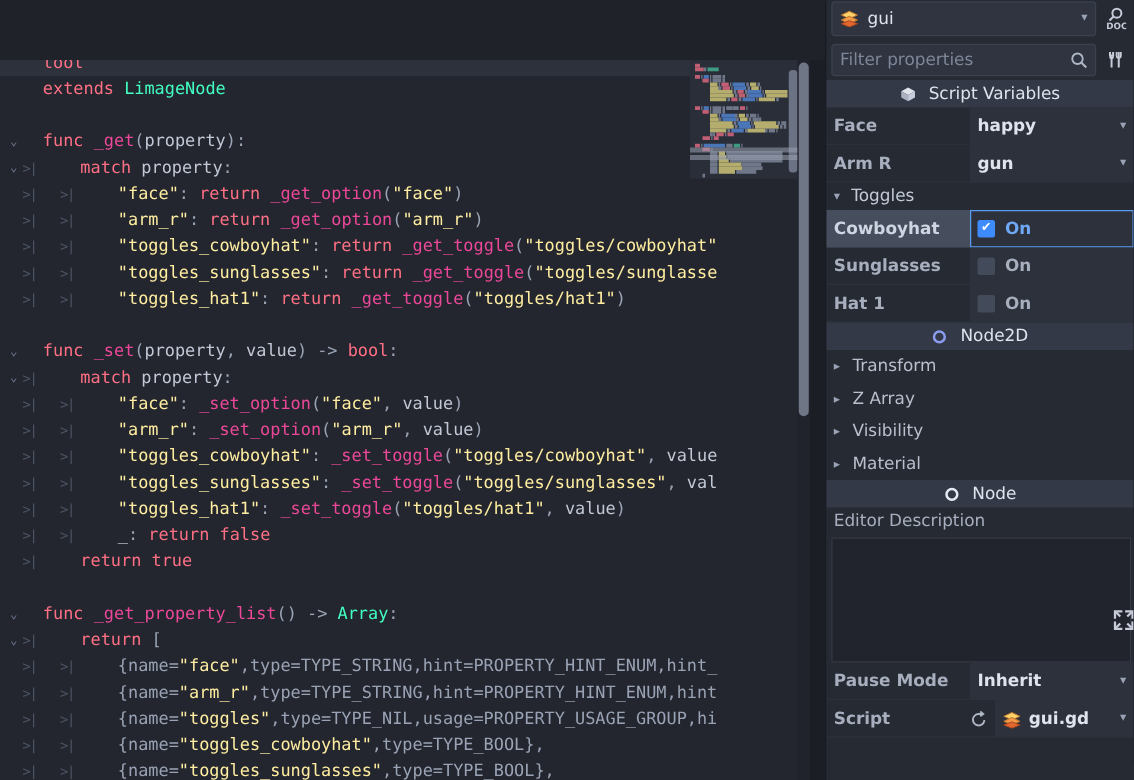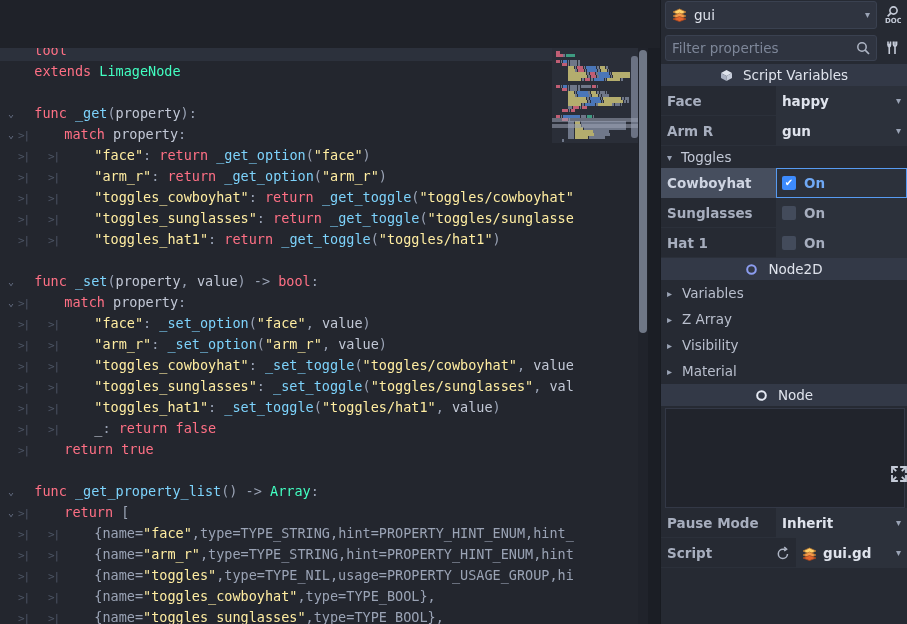--- a/index.html
+++ b/index.html
@@ -38,21 +38,21 @@
   
   .fold {
     display:inline-block; width:14px; color:#707a91; font-size:10px;
     text-align:center; vertical-align:top;
   }
   .ind {
     display:inline-block; width:30px; color:#4d5565; font-size:11px;
     letter-spacing:-1px;
   }
   .kw   { color:#ff7085; }
-  .fn   { color:#7dd3fc; }
+  .fn   { color:#ec4899; }
   .str  { color:#ffeda1; }
   .id   { color:#c2c8d6; }
   .type { color:#42ffc2; }
   .punc { color:#9aa3b5; }
 
   
   .minimap {
     position:absolute; right:20px; top:0; width:88px; height:95px;
     background:#2a2e38; overflow:hidden;
   }
@@ -428,21 +428,21 @@
       <div class="section-hdr">
         <span>
           <svg width="13" height="13" viewBox="0 0 13 13">
             <circle cx="6.5" cy="6.5" r="4.3" fill="none" stroke="#8c9df0" stroke-width="2"></circle>
           </svg>
         </span>
         <span>Node2D</span>
       </div>
       <div class="subprop">
         <span class="arrow">▸</span>
-        <span>Variables</span>
+        <span>Transform</span>
       </div>
       <div class="subprop">
         <span class="arrow">▸</span>
         <span>Z Array</span>
       </div>
 
       <div class="subprop">
         <span class="arrow">▸</span>
         <span>Visibility</span>
       </div>
@@ -453,20 +453,21 @@
 
       <div class="section-hdr">
         <span>
           <svg width="13" height="13" viewBox="0 0 13 13">
             <circle cx="6.5" cy="6.5" r="4.3" fill="none" stroke="#e6eaf4" stroke-width="2"></circle>
           </svg>
         </span>
         <span>Node</span>
       </div>
 
+      <div class="desc-label">Editor Description</div>
       <div class="desc-wrap">
         <div class="desc-box"></div>
         <div class="expand-ic">
           <svg width="20" height="20" viewBox="0 0 20 20">
             <path d="M8 3 L3 3 L3 8 M12 3 L17 3 L17 8 M3 12 L3 17 L8 17 M17 12 L17 17 L12 17" fill="none" stroke="#c5cbd8" stroke-width="1.8" stroke-linecap="square"></path>
             <path d="M3.4 3.4 L7.2 7.2 M16.6 3.4 L12.8 7.2 M3.4 16.6 L7.2 12.8 M16.6 16.6 L12.8 12.8" stroke="#c5cbd8" stroke-width="1.8"></path>
           </svg>
         </div>
       </div>
 

